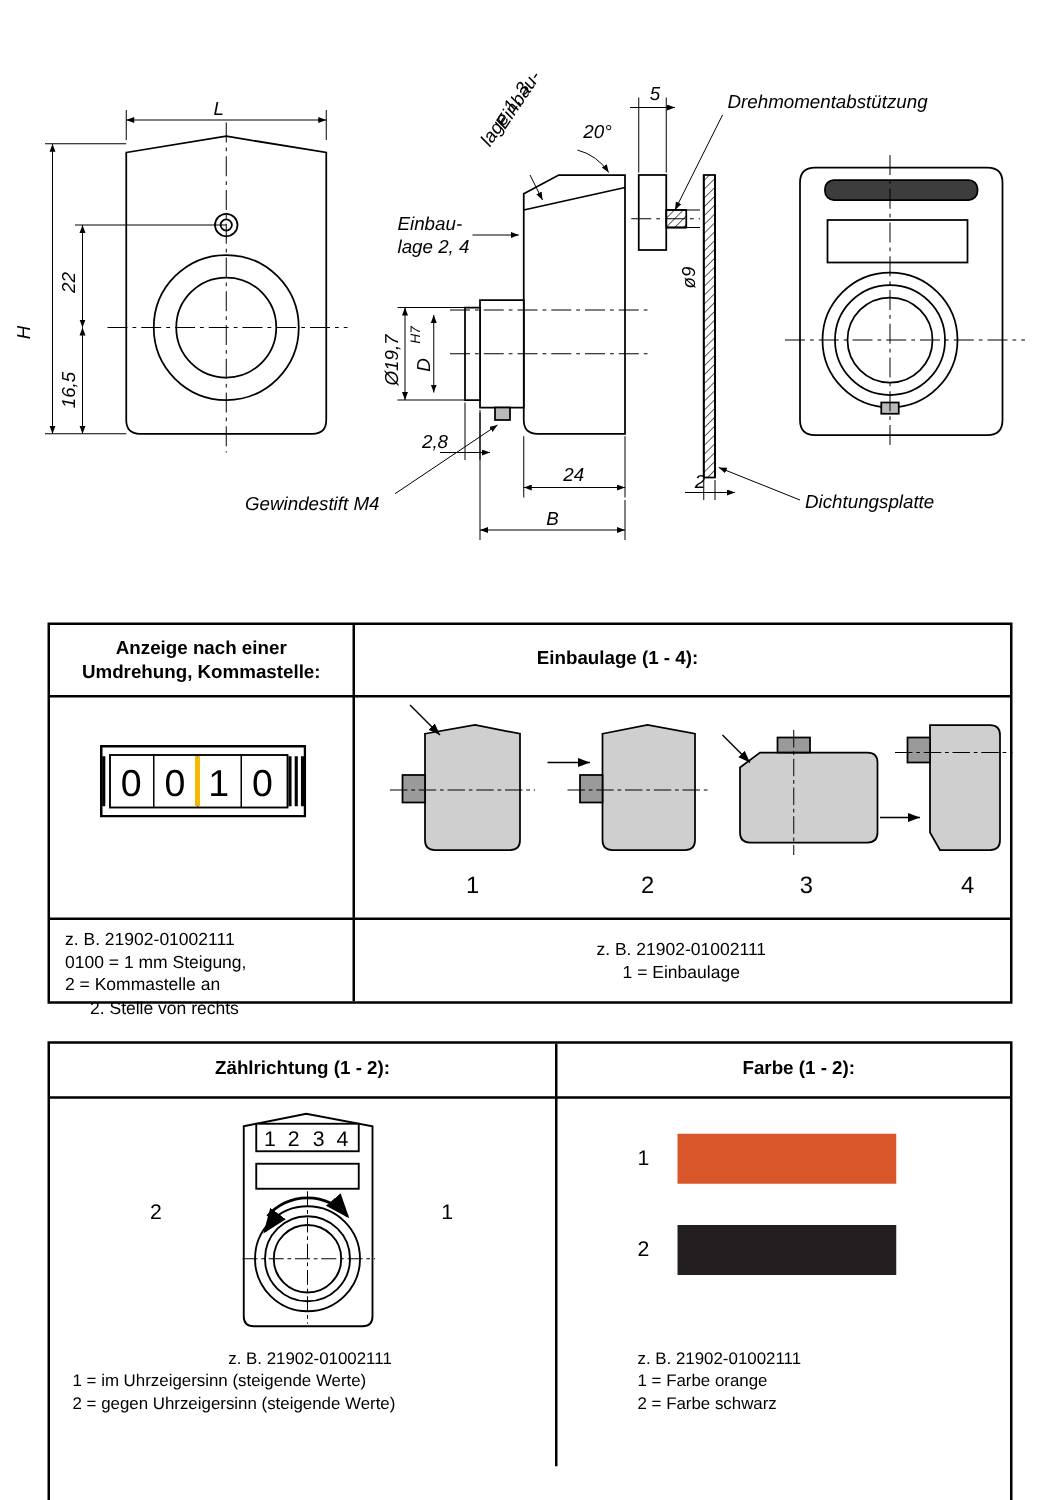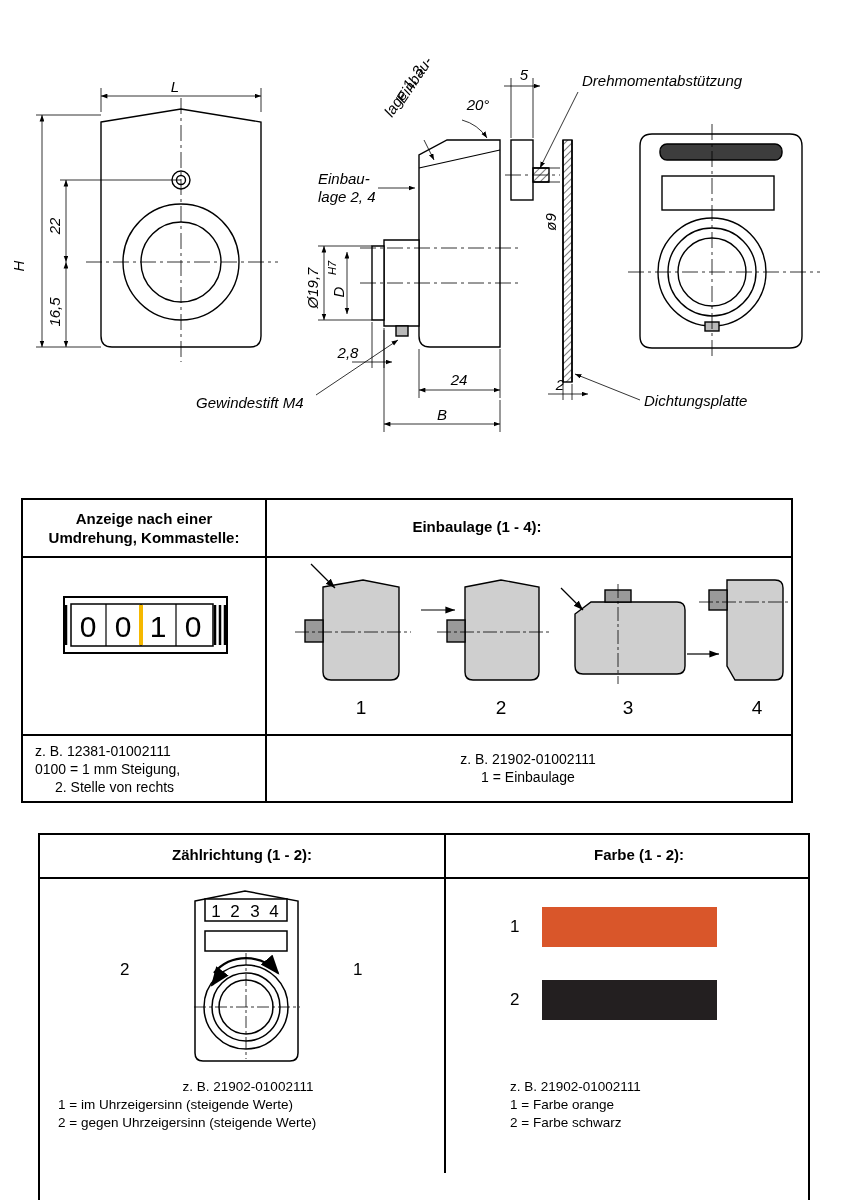--- a/index.html
+++ b/index.html
@@ -31,21 +31,21 @@
     width: 848px; height: 470px;
   }
 
   
   .tbl {
     position: absolute;
     border: 2px solid #000;
     box-sizing: border-box;
     background: #fff;
   }
-  #table-einbaulage { left: 21px; top: 498px; width: 772px; height: 305px; }
+  #table-einbaulage { left: 38px; top: 498px; width: 772px; height: 305px; }
   #table-bottom     { left: 38px; top: 833px; width: 772px; height: 402px; }
 
   .hdr-text {
     font-size: 15px;
     font-weight: bold;
     text-align: center;
     line-height: 1.25;
   }
   .cap-text {
     font-size: 14px;
@@ -321,22 +321,23 @@
           <path d="M452,18 L500,18 Q508,18 508,26 L508,110 Q508,118 500,118 L460,118 L452,104 Z" fill="#cfcfcf"></path>
           <rect x="434" y="28" width="18" height="20" fill="#9a9a9a"></rect>
           <line x1="424" y1="40" x2="518" y2="40" stroke-width="0.8" stroke-dasharray="14,3,3,3"></line>
           <line x1="412" y1="92" x2="444" y2="92" stroke-width="1.2" marker-end="url(#a2)"></line>
         </g>
         <text x="482" y="152" font-size="19" text-anchor="middle" font-family="Liberation Sans, sans-serif">4</text>
       </svg>
     </div>
 
     <div class="abs cap-text" style="left:12px; top:242px; width:228px;">
-      <div><span>z. B. 12381-</span><b>01002</b><span>111</span></div>
+      <div><span>z. B. 21902-</span><b>01002</b><span>111</span></div>
       <div><b>0100</b><span> = 1 mm Steigung,</span></div>
+      <div><b>2</b><span> = Kommastelle an</span></div>
       <div style="padding-left:20px;">2. Stelle von rechts</div>
     </div>
 
     <div class="abs cap-text" style="left:242px; top:250px; width:526px; text-align:center;">
       <div><span>z. B. 21902-01002</span><b>1</b><span>11</span></div>
       <div><b>1</b><span> = Einbaulage</span></div>
     </div>
   </div>
 
   <div class="tbl" id="table-bottom">

